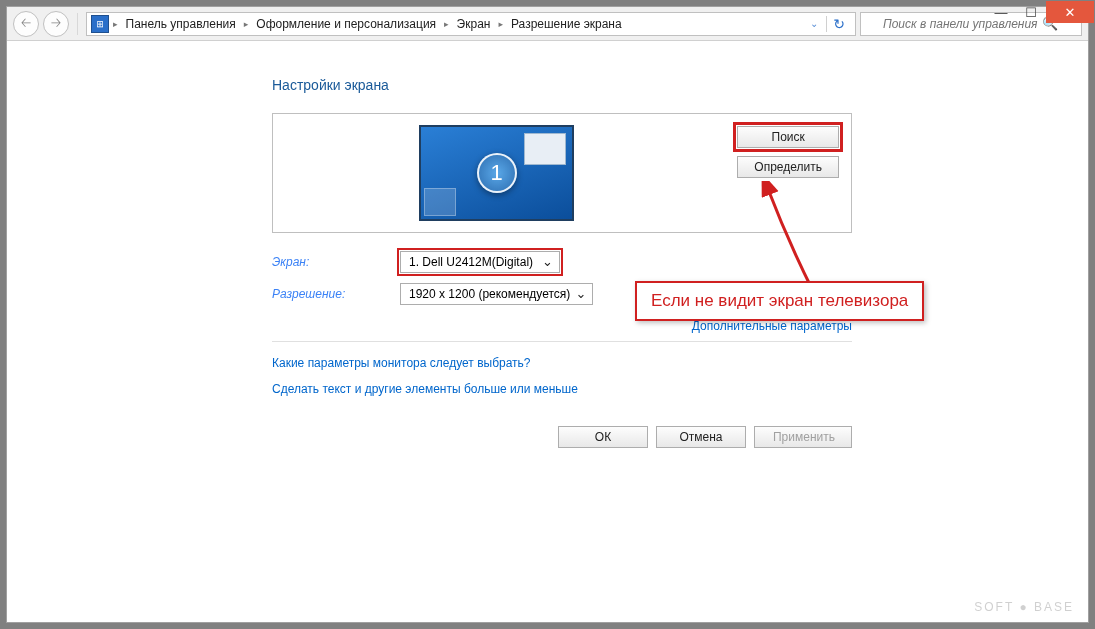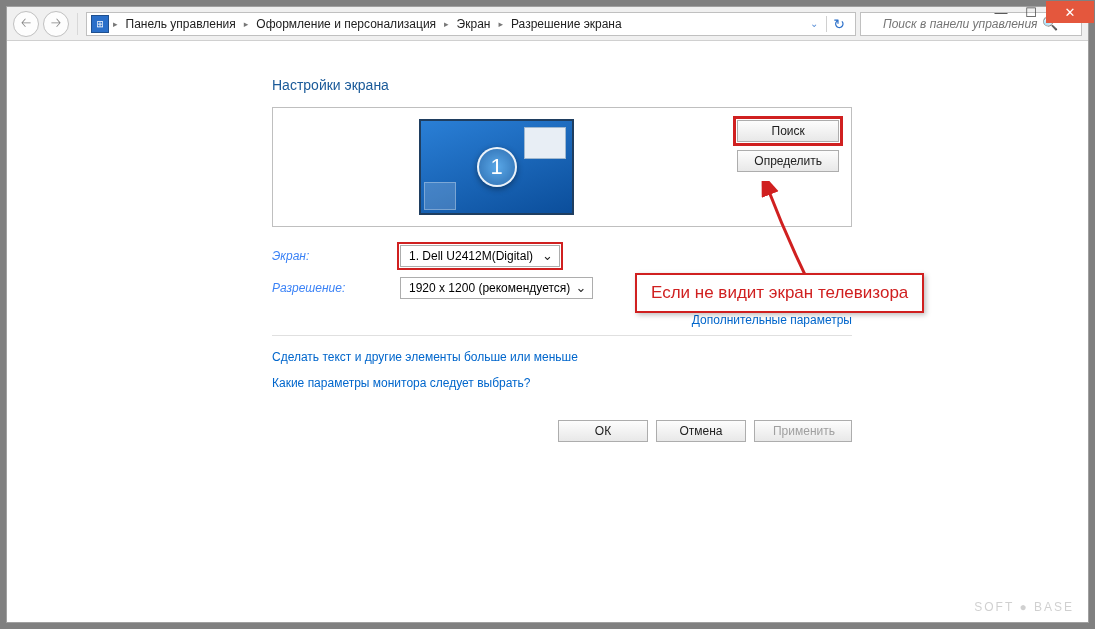--- a/index.html
+++ b/index.html
@@ -141,21 +141,21 @@
     overflow: hidden;
   }
   .inner {
     margin-left: 265px;
     width: 580px;
   }
   .page-title {
     color: #1a5a99;
     font-size: 14px;
     font-weight: 400;
-    margin-bottom: 14px;
+    margin-bottom: 20px;
   }
   .preview-box {
     border: 1px solid #bfbfbf;
     height: 120px;
     display: flex;
     align-items: center;
     position: relative;
     padding: 0 16px;
   }
   .monitor-preview {
@@ -269,21 +269,21 @@
     gap: 8px;
     justify-content: flex-end;
     margin-top: 30px;
   }
   .btn.disabled { color: #a0a0a0; padding-left: 18px; }
 
   
   .callout {
     position: absolute;
     left: 628px;
-    top: 232px;
+    top: 240px;
     border: 2px solid #d02020;
     background: #fff;
     padding: 8px 14px;
     font-size: 17px;
     color: #d02020;
     box-shadow: 2px 2px 5px rgba(0,0,0,0.25);
     white-space: nowrap;
   }
   .arrow-svg {
     position: absolute;
@@ -363,22 +363,22 @@
               <span>1920 x 1200 (рекомендуется)</span>
             </div>
           </div>
         </div>
 
         <div class="adv-link">
           <span class="link">Дополнительные параметры</span>
         </div>
         <div class="divider"></div>
         <div class="help-links">
+          <span class="link">Какие параметры монитора следует выбрать?</span>
           <span class="link">Сделать текст и другие элементы больше или меньше</span>
-          <span class="link">Какие параметры монитора следует выбрать?</span>
         </div>
 
         <div class="dialog-buttons">
           <button class="btn">ОК</button>
           <button class="btn">Отмена</button>
           <button class="btn disabled">Применить</button>
         </div>
       </div>
 
       <svg class="arrow-svg" width="80" height="120">

